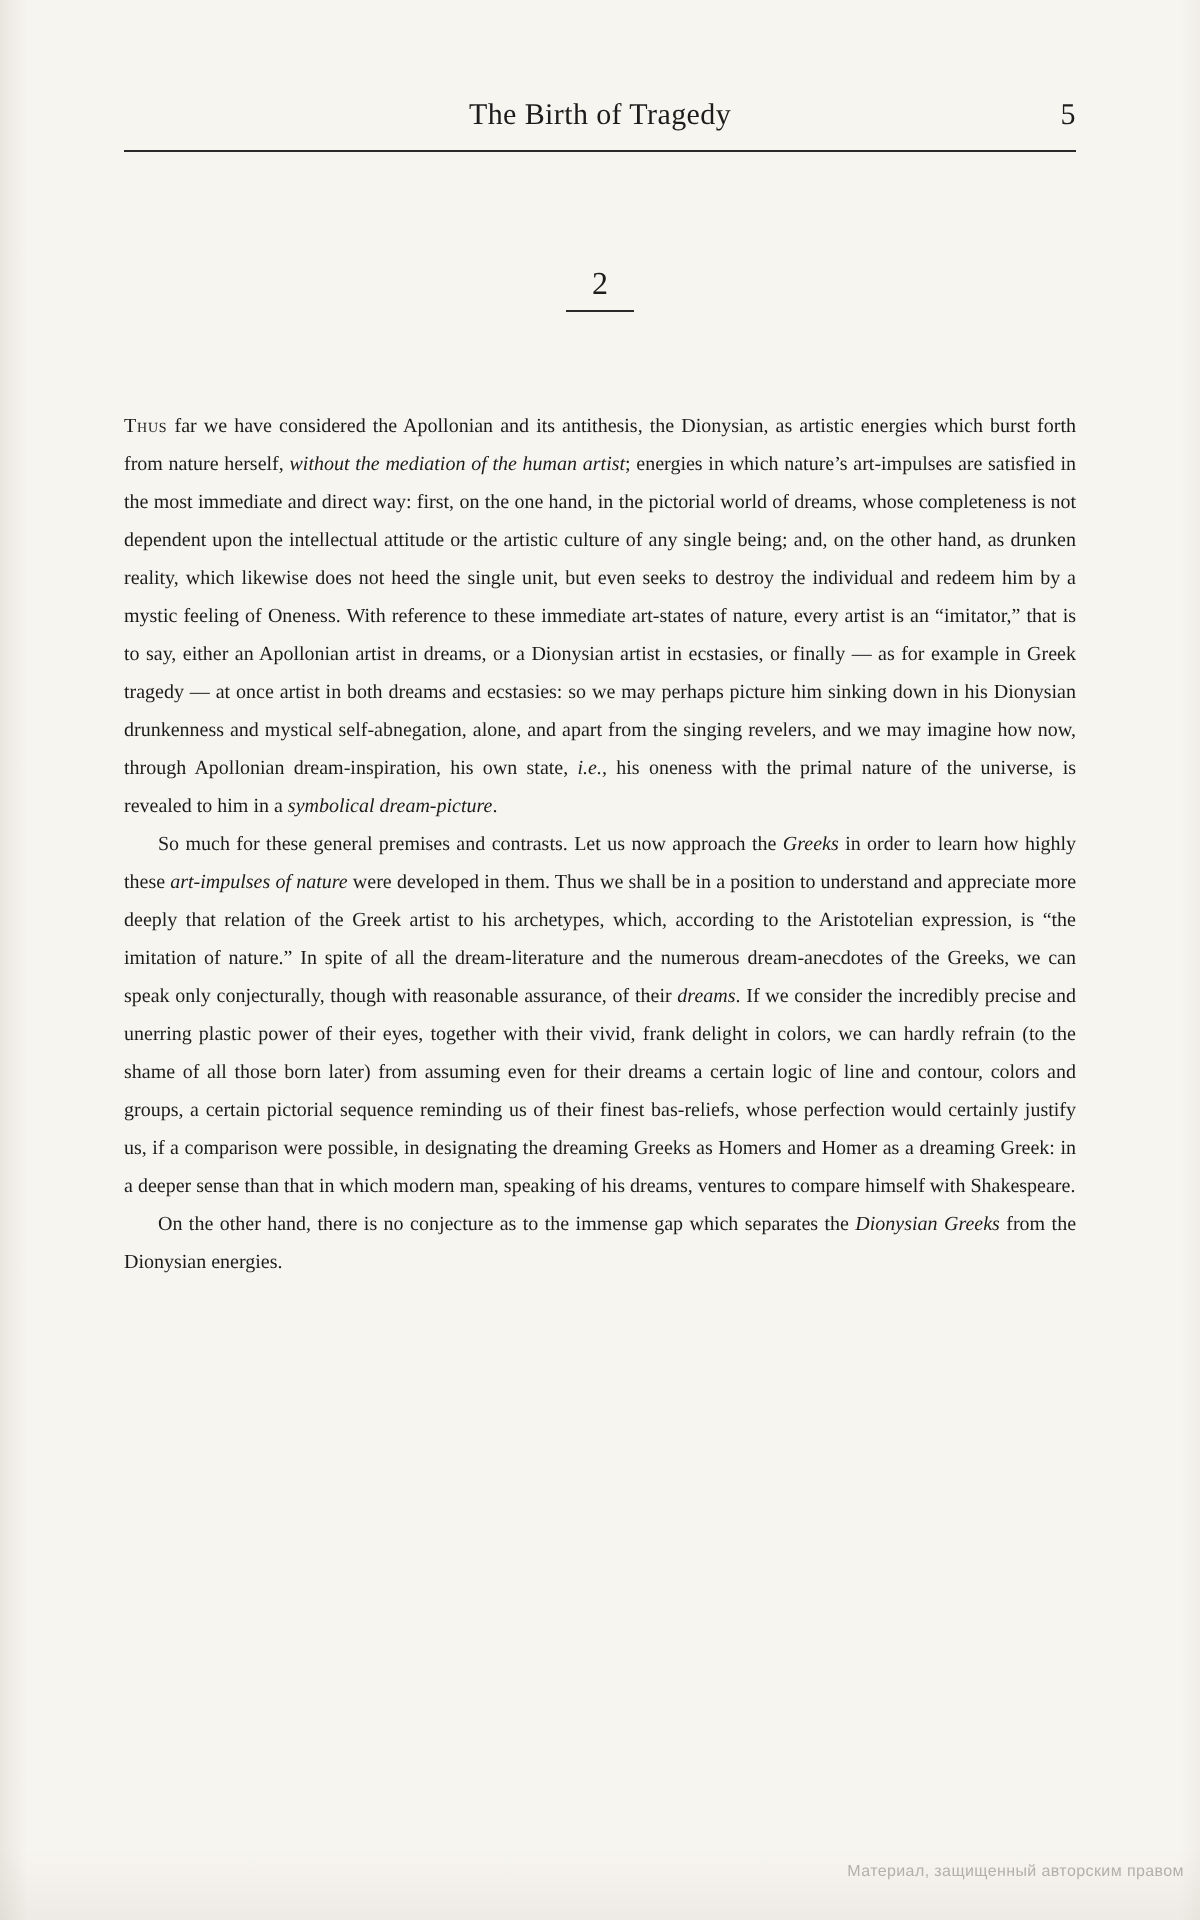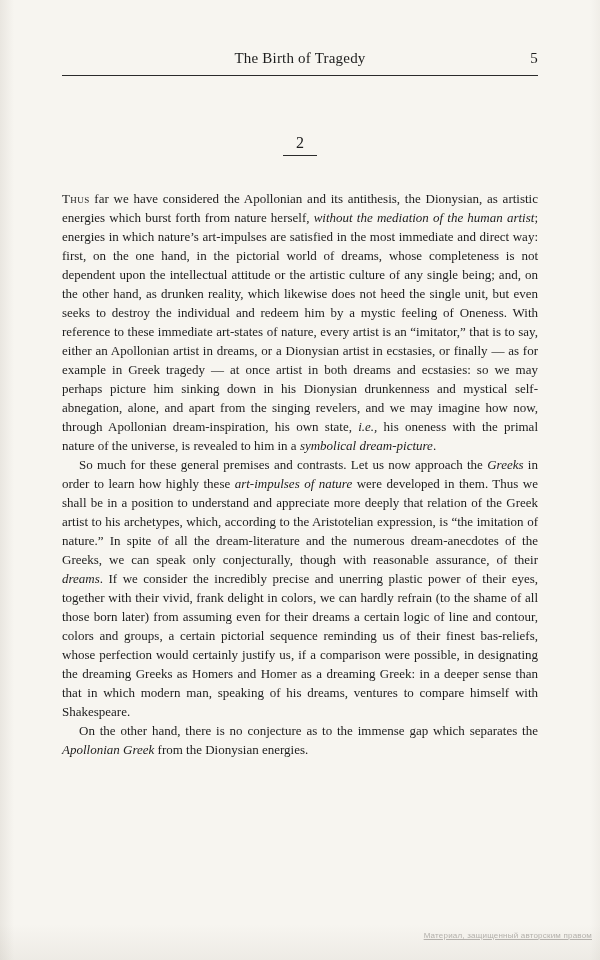--- a/index.html
+++ b/index.html
@@ -31,37 +31,36 @@
   }
   .page-number { position: absolute; right: 0; top: 0; }
   .section-heading { text-align: center; margin-top: 58px; }
   .section-number {
     display: inline-block;
     font-size: 16px;
     padding: 0 13px 3px 13px;
     border-bottom: 1px solid #2b2b2b;
   }
   .body-text {
-    margin-top: 33px;
-    font-size: 13px;
+    margin-top: 48px;
+    font-size: 10px;
     line-height: 19px;
     text-align: justify;
   }
   .para { margin: 0; }
   .para.indent { text-indent: 17px; }
   .sc { font-variant: small-caps; letter-spacing: 0.4px; }
   .it { font-style: italic; }
   .watermark {
     position: absolute;
     right: 8px; bottom: 20px;
     font-family: "Liberation Sans", sans-serif;
     font-size: 8px;
     color: #b3b0ab;
     letter-spacing: 0.2px;
-    text-decoration: underline;
   }
 </style>
 </head>
 <body>
 
 <div class="page">
 
   <div class="header">
     <span class="header-title">The Birth of Tragedy</span>
     <span class="page-number">5</span>
@@ -70,19 +69,19 @@
   <div class="section-heading">
     <span class="section-number">2</span>
   </div>
 
   <div class="body-text">
 
     <p class="para"><span class="sc">Thus</span><span> far we have considered the Apollonian and its antithesis, the Dionysian, as artistic energies which burst forth from nature herself, </span><span class="it">without the mediation of the human artist</span><span>; energies in which nature’s art-impulses are satisfied in the most immediate and direct way: first, on the one hand, in the pictorial world of dreams, whose completeness is not dependent upon the intellectual attitude or the artistic culture of any single being; and, on the other hand, as drunken reality, which likewise does not heed the single unit, but even seeks to destroy the individual and redeem him by a mystic feeling of Oneness. With reference to these immediate art-states of nature, every artist is an “imitator,” that is to say, either an Apollonian artist in dreams, or a Dionysian artist in ecstasies, or finally — as for example in Greek tragedy — at once artist in both dreams and ecstasies: so we may perhaps picture him sinking down in his Dionysian drunkenness and mystical self-abnegation, alone, and apart from the singing revelers, and we may imagine how now, through Apollonian dream-inspiration, his own state, </span><span class="it">i.e.,</span><span> his oneness with the primal nature of the universe, is revealed to him in a </span><span class="it">symbolical dream-picture</span><span>.</span></p>
 
     <p class="para indent"><span>So much for these general premises and contrasts. Let us now approach the </span><span class="it">Greeks</span><span> in order to learn how highly these </span><span class="it">art-impulses of nature</span><span> were developed in them. Thus we shall be in a position to understand and appreciate more deeply that relation of the Greek artist to his archetypes, which, according to the Aristotelian expression, is “the imitation of nature.” In spite of all the dream-literature and the numerous dream-anecdotes of the Greeks, we can speak only conjecturally, though with reasonable assurance, of their </span><span class="it">dreams</span><span>. If we consider the incredibly precise and unerring plastic power of their eyes, together with their vivid, frank delight in colors, we can hardly refrain (to the shame of all those born later) from assuming even for their dreams a certain logic of line and contour, colors and groups, a certain pictorial sequence reminding us of their finest bas-reliefs, whose perfection would certainly justify us, if a comparison were possible, in designating the dreaming Greeks as Homers and Homer as a dreaming Greek: in a deeper sense than that in which modern man, speaking of his dreams, ventures to compare himself with Shakespeare.</span></p>
 
-    <p class="para indent"><span>On the other hand, there is no conjecture as to the immense gap which separates the </span><span class="it">Apollonian Greek</span><span> from the Dionysian energies.</span></p>
+    <p class="para indent"><span>On the other hand, there is no conjecture as to the immense gap which separates the </span><span class="it">Dionysian Greeks</span><span> from the Dionysian energies.</span></p>
 
   </div>
 
   <div class="watermark">Материал, защищенный авторским правом</div>
 
 </div>
 
 </body></html>

